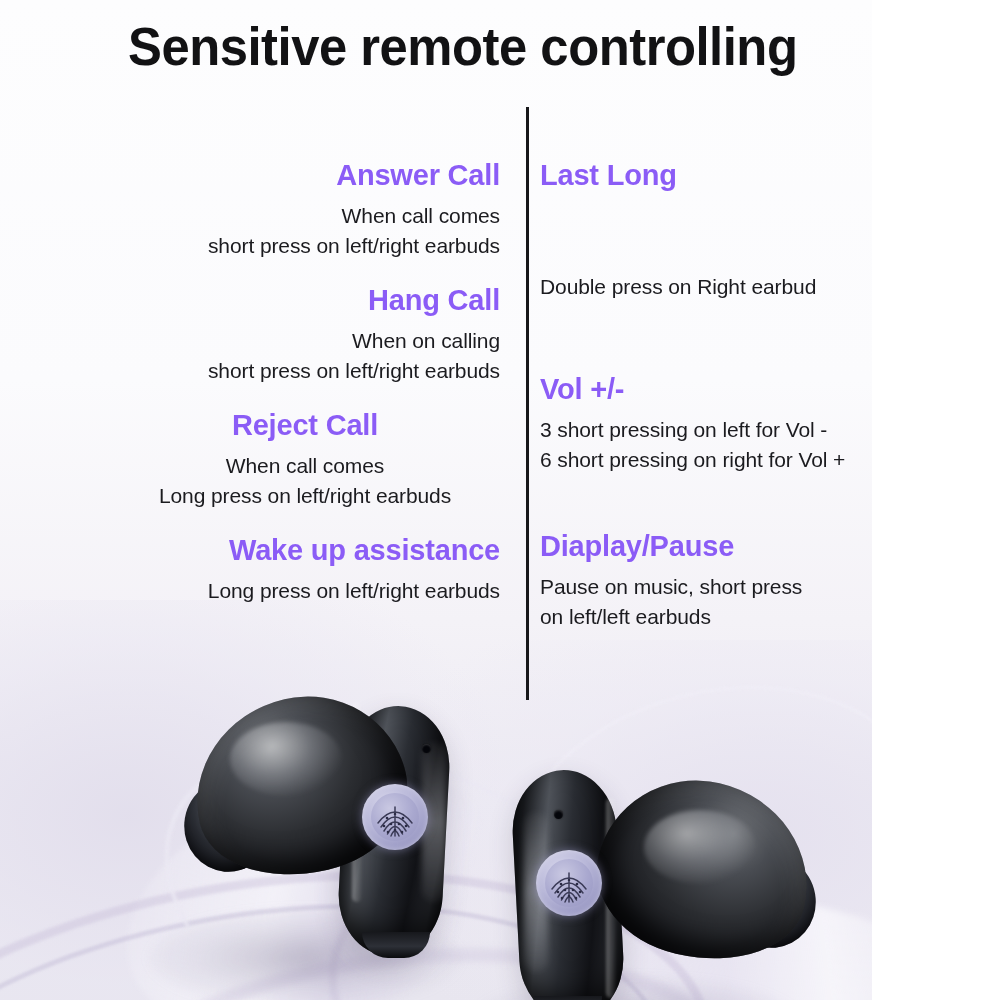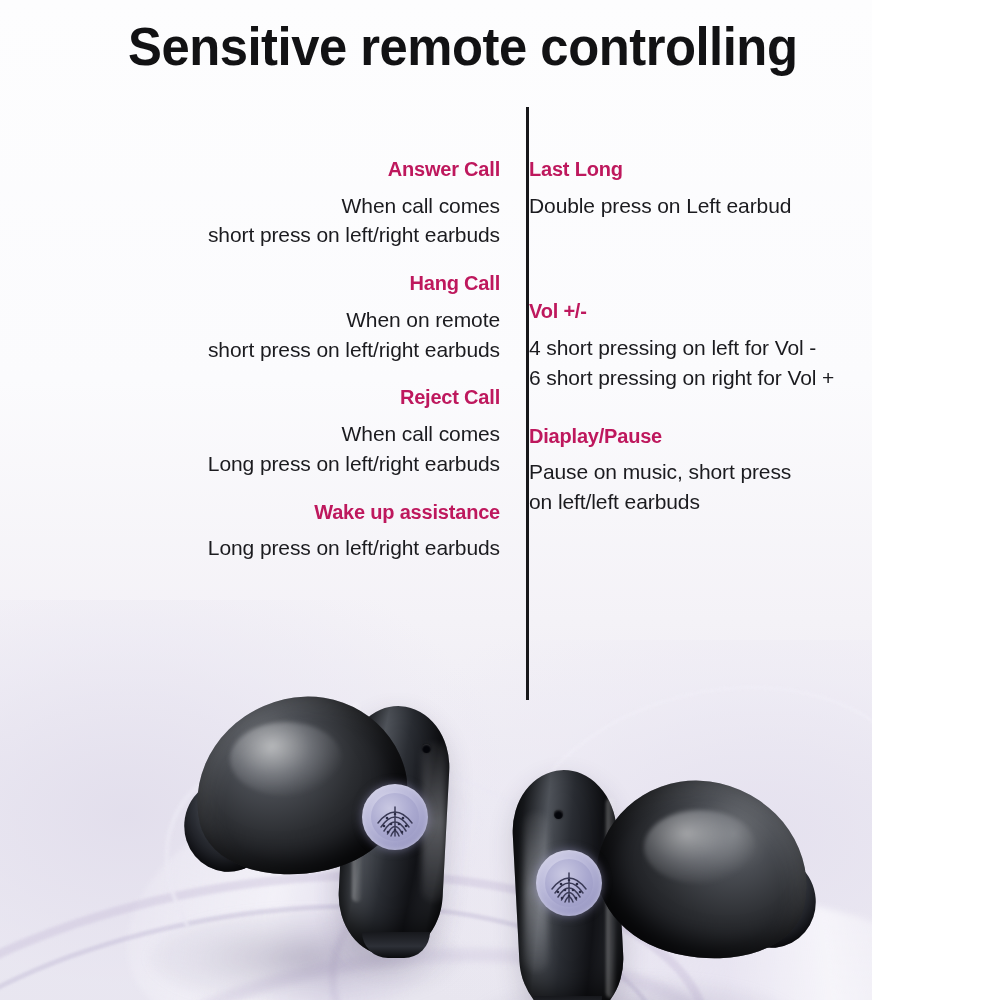--- a/index.html
+++ b/index.html
@@ -194,52 +194,52 @@
   .col {
     position: absolute;
     top: 0;
   }
   .col-left {
     left: 110px;
     width: 390px;
     text-align: right;
   }
   .col-right {
-    left: 529px;
+    left: 540px;
     width: 412px;
     text-align: left;
   }
   .row {
     margin-bottom: 22px;
   }
   .row-head {
-    font-size: 20px;
+    font-size: 29px;
     font-weight: 700;
-    color: #be185d;
+    color: #8b5cf6;
     letter-spacing: -0.2px;
     line-height: 1.18;
     margin-bottom: 9px;
   }
   .row-line {
     font-size: 21px;
     font-weight: 400;
     color: #1b1b1f;
     letter-spacing: -0.1px;
     line-height: 1.42;
   }
 
   
   .col-left  .row:nth-child(1) { margin-top: 8px;  }
   .col-left  .row:nth-child(2) { margin-top: 22px; }
-  .col-left  .row:nth-child(3) { margin-top: 6px; }
+  .col-left  .row:nth-child(3) { margin-top: 6px; text-align: center; }
   .col-left  .row:nth-child(4) { }
   .col-right .row:nth-child(1) { margin-top: 8px;  }
   .col-right .row:nth-child(2) { margin-top: 80px; }
   .col-right .row:nth-child(3) { margin-top: 70px; }
-  .col-right .row:nth-child(4) { margin-top: 32px; }
+  .col-right .row:nth-child(4) { margin-top: 54px; }
 
   
   .buds {
     position: absolute;
     left: 0;
     top: 660px;
     width: 1000px;
     height: 340px;
   }
   .bud {
@@ -452,50 +452,50 @@
     <div class="col col-left">
 
       <div class="row">
         <div class="row-head">Answer Call</div>
         <div class="row-line">When call comes</div>
         <div class="row-line">short press on left/right earbuds</div>
       </div>
 
       <div class="row">
         <div class="row-head">Hang Call</div>
-        <div class="row-line">When on remote</div>
+        <div class="row-line">When on calling</div>
         <div class="row-line">short press on left/right earbuds</div>
       </div>
 
       <div class="row">
         <div class="row-head">Reject Call</div>
         <div class="row-line">When call comes</div>
         <div class="row-line">Long press on left/right earbuds</div>
       </div>
 
       <div class="row">
         <div class="row-head">Wake up assistance</div>
         <div class="row-line">Long press on left/right earbuds</div>
       </div>
 
     </div>
 
     <div class="col col-right">
 
       <div class="row">
         <div class="row-head">Last Long</div>
-        <div class="row-line">Double press on Left earbud</div>
-      </div>
-
-      <div class="row">
+      </div>
+
+      <div class="row">
+        <div class="row-line">Double press on Right earbud</div>
       </div>
 
       <div class="row">
         <div class="row-head">Vol +/-</div>
-        <div class="row-line">4 short pressing on left for Vol -</div>
+        <div class="row-line">3 short pressing on left for Vol -</div>
         <div class="row-line">6 short pressing on right for Vol +</div>
       </div>
 
       <div class="row">
         <div class="row-head">Diaplay/Pause</div>
         <div class="row-line">Pause on music, short press</div>
         <div class="row-line">on left/left earbuds</div>
       </div>
 
     </div>

